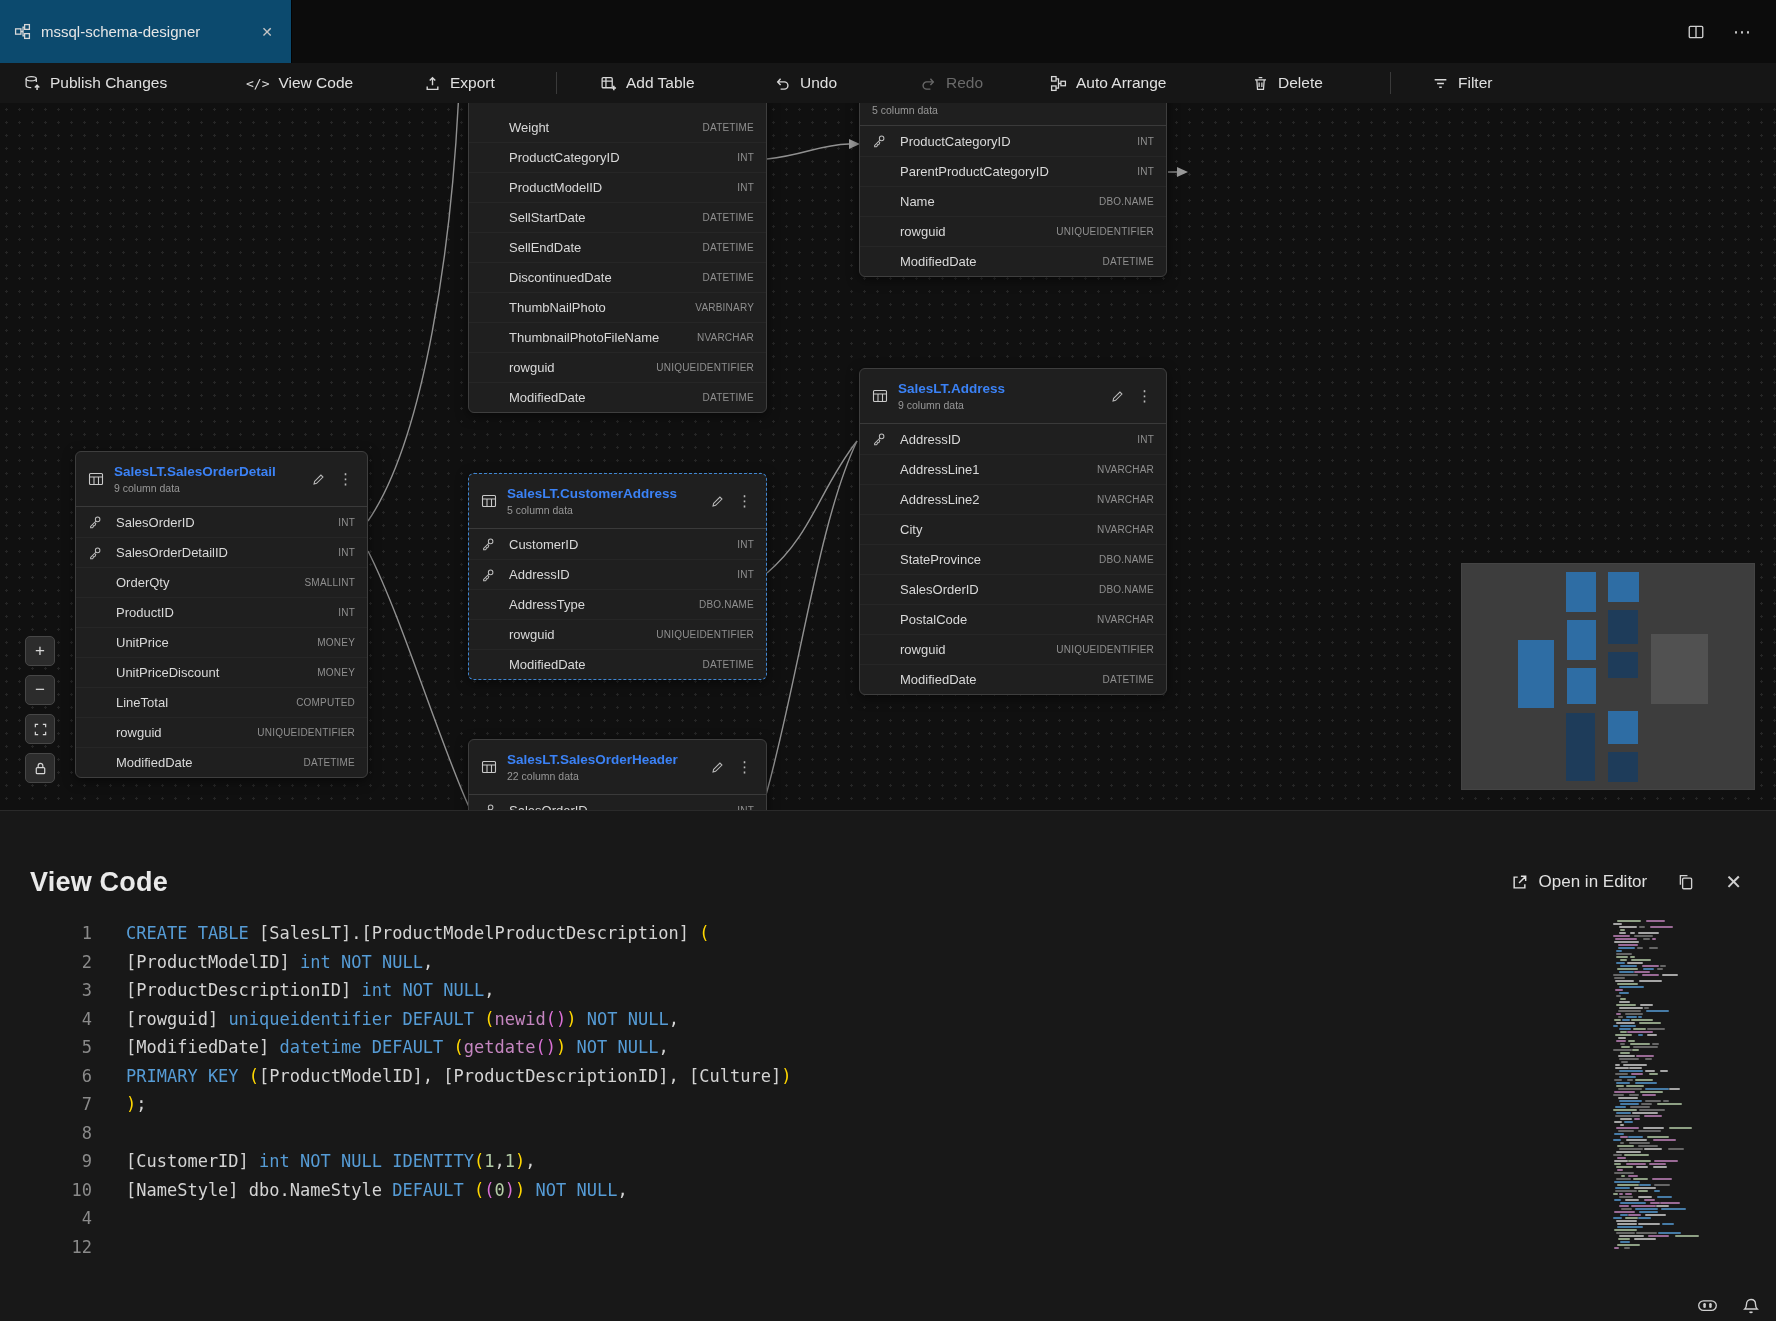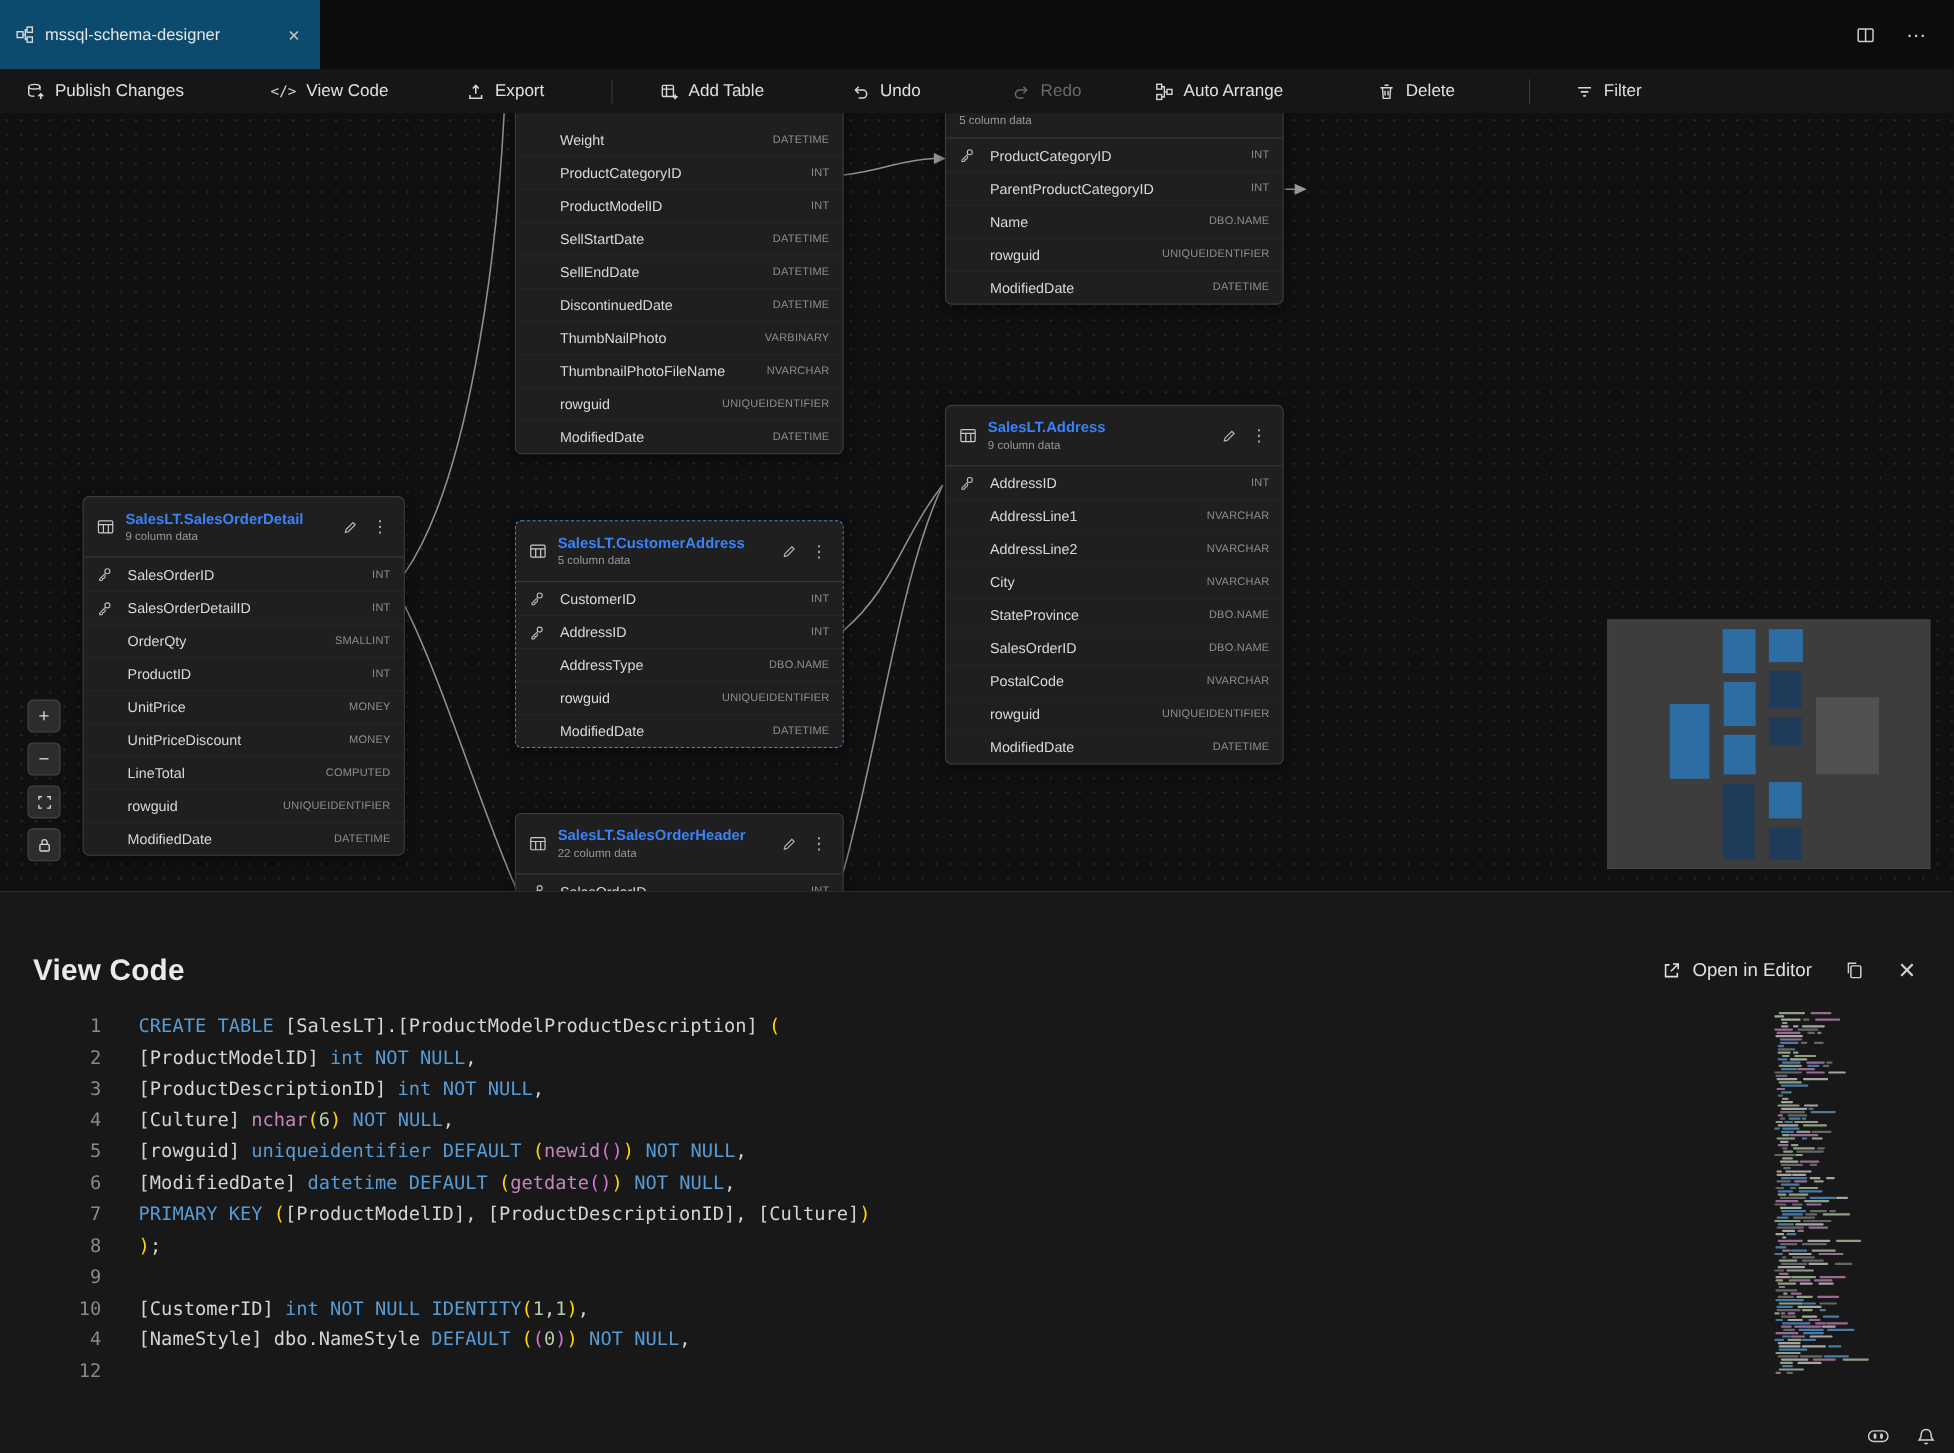--- a/index.html
+++ b/index.html
@@ -585,21 +585,20 @@
         <div class="gut-num">8</div>
         <div class="gut-num">9</div>
         <div class="gut-num">10</div>
         <div class="gut-num">4</div>
         <div class="gut-num">12</div>
       </div>
     <div class="code-lines">
         <div class="code-line"><span class="tok-k">CREATE TABLE</span><span class="tok-p"> </span><span class="tok-i">[SalesLT].[ProductModelProductDescription]</span><span class="tok-p"> </span><span class="tok-g">(</span></div>
         <div class="code-line"><span class="tok-i">[ProductModelID]</span><span class="tok-p"> </span><span class="tok-k">int</span><span class="tok-p"> </span><span class="tok-k">NOT NULL</span><span class="tok-p">,</span></div>
         <div class="code-line"><span class="tok-i">[ProductDescriptionID]</span><span class="tok-p"> </span><span class="tok-k">int</span><span class="tok-p"> </span><span class="tok-k">NOT NULL</span><span class="tok-p">,</span></div>
-        <div class="code-line"><span class="tok-i">[Culture]</span><span class="tok-p"> </span><span class="tok-f">nchar</span><span class="tok-g">(</span><span class="tok-n">6</span><span class="tok-g">)</span><span class="tok-p"> </span><span class="tok-k">NOT NULL</span><span class="tok-p">,</span></div>
         <div class="code-line"><span class="tok-i">[rowguid]</span><span class="tok-p"> </span><span class="tok-k">uniqueidentifier</span><span class="tok-p"> </span><span class="tok-k">DEFAULT</span><span class="tok-p"> </span><span class="tok-g">(</span><span class="tok-f">newid</span><span class="tok-o">(</span><span class="tok-o">)</span><span class="tok-g">)</span><span class="tok-p"> </span><span class="tok-k">NOT NULL</span><span class="tok-p">,</span></div>
         <div class="code-line"><span class="tok-i">[ModifiedDate]</span><span class="tok-p"> </span><span class="tok-k">datetime</span><span class="tok-p"> </span><span class="tok-k">DEFAULT</span><span class="tok-p"> </span><span class="tok-g">(</span><span class="tok-f">getdate</span><span class="tok-o">(</span><span class="tok-o">)</span><span class="tok-g">)</span><span class="tok-p"> </span><span class="tok-k">NOT NULL</span><span class="tok-p">,</span></div>
         <div class="code-line"><span class="tok-k">PRIMARY KEY</span><span class="tok-p"> </span><span class="tok-g">(</span><span class="tok-i">[ProductModelID]</span><span class="tok-p">, </span><span class="tok-i">[ProductDescriptionID]</span><span class="tok-p">, </span><span class="tok-i">[Culture]</span><span class="tok-g">)</span></div>
         <div class="code-line"><span class="tok-g">)</span><span class="tok-p">;</span></div>
         <div class="code-line"></div>
         <div class="code-line"><span class="tok-i">[CustomerID]</span><span class="tok-p"> </span><span class="tok-k">int</span><span class="tok-p"> </span><span class="tok-k">NOT NULL</span><span class="tok-p"> </span><span class="tok-k">IDENTITY</span><span class="tok-g">(</span><span class="tok-n">1</span><span class="tok-p">,</span><span class="tok-n">1</span><span class="tok-g">)</span><span class="tok-p">,</span></div>
         <div class="code-line"><span class="tok-i">[NameStyle]</span><span class="tok-p"> </span><span class="tok-i">dbo.NameStyle</span><span class="tok-p"> </span><span class="tok-k">DEFAULT</span><span class="tok-p"> </span><span class="tok-g">(</span><span class="tok-o">(</span><span class="tok-n">0</span><span class="tok-o">)</span><span class="tok-g">)</span><span class="tok-p"> </span><span class="tok-k">NOT NULL</span><span class="tok-p">,</span></div>
       </div>
     <div class="code-minimap">
         <div class="mm-row">

